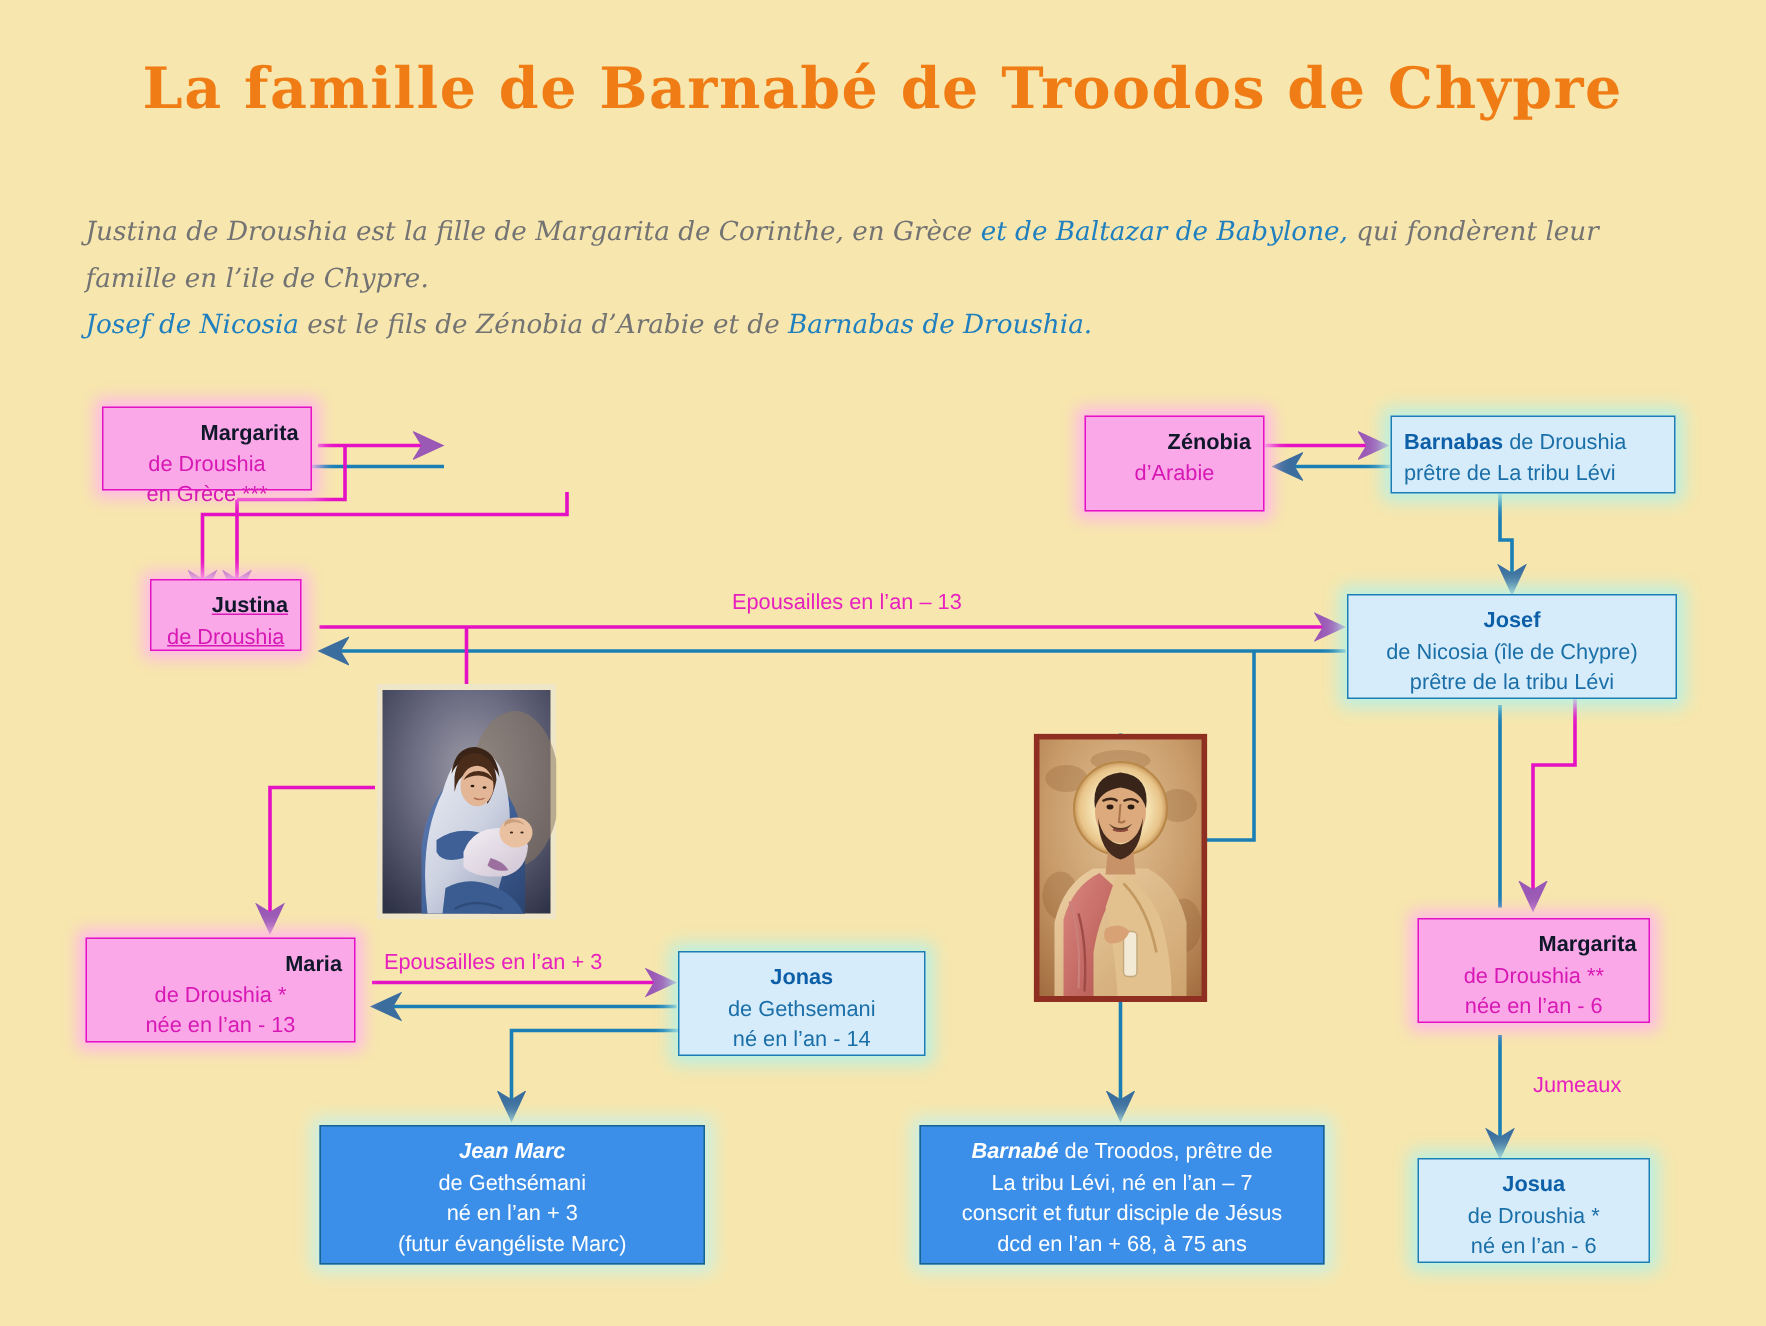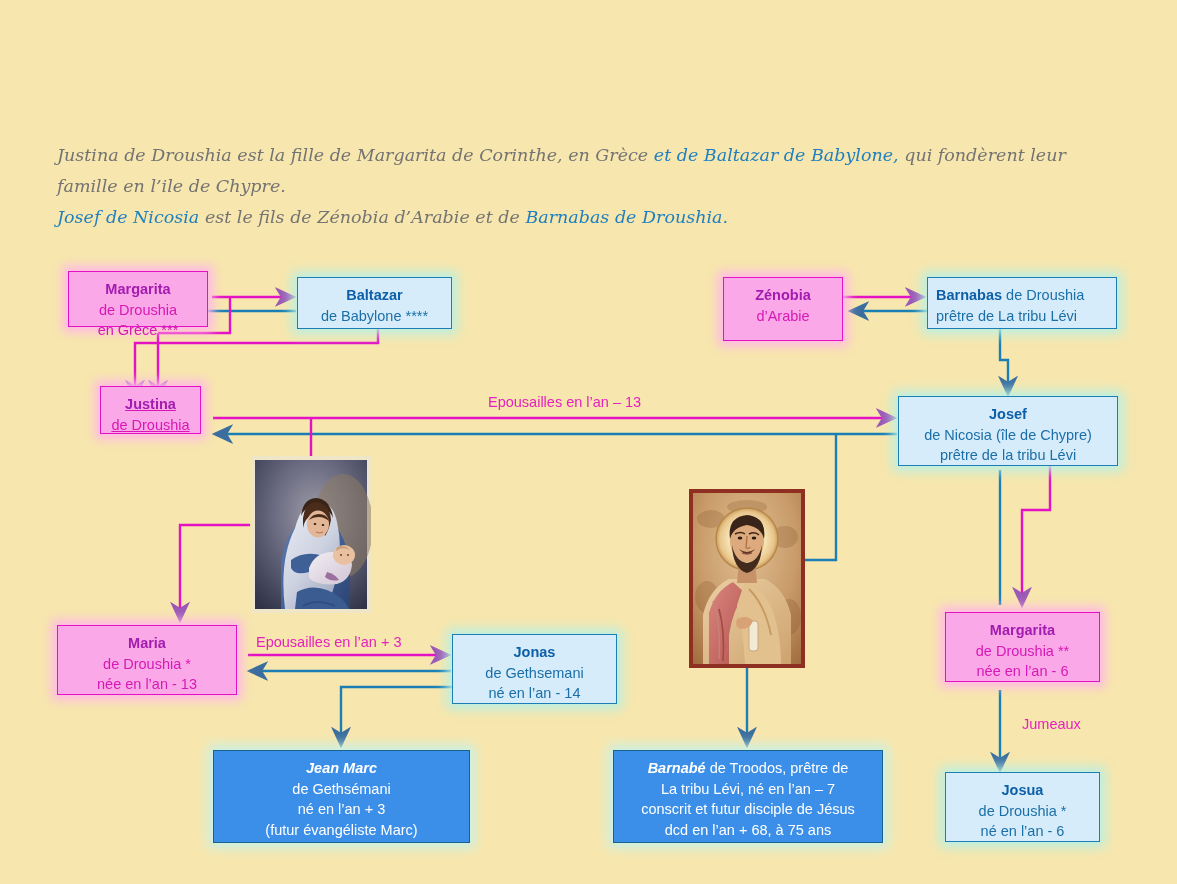--- a/index.html
+++ b/index.html
@@ -47,21 +47,21 @@
 
   
   .pink{
     background:#fba8e8;
     border:1.4px solid #e511c4;
     box-shadow:0 0 10px 5px #ffb8e8;
     color:#d718b4;
     font-size:14.5px;
     line-height:20.5px;
   }
-  .pink .nm{color:#a21caf;}
+  .pink .nm{color:#0f172a;text-align:right;}
 
   
   .lblue{
     background:#d6ecfa;
     border:1.4px solid #1b7fb5;
     box-shadow:0 0 11px 5px #b8f0e4;
     color:#1b6fa8;
     font-size:14.5px;
     line-height:20.5px;
   }
@@ -88,20 +88,21 @@
 
   
   .pic{position:absolute;overflow:hidden;}
   .pic svg{display:block;}
 </style>
 </head>
 <body>
 
 <div id="stage">
 
+  <div class="title">La famille de Barnabé de Troodos de Chypre</div>
 
   <div class="intro">
     <span class="pk">Justina de Droushia est la fille de Margarita de Corinthe, en Grèce </span><span class="bl">et de Baltazar de Babylone,</span><span class="pk"> qui fondèrent leur famille en l’ile de Chypre.</span><br>
     <span class="bl">Josef de Nicosia</span><span class="pk"> est le fils de Zénobia d’Arabie et de </span><span class="bl">Barnabas de Droushia.</span>
   </div>
 
   <svg id="wires" viewBox="0 0 1177 884">
     <defs>
       <marker id="ar-pk" markerWidth="9" markerHeight="9" refX="7.4" refY="4.2" orient="auto" markerUnits="strokeWidth">
         <path d="M0.4,0.6 L8.2,4.2 L0.4,7.8 L2.6,4.2 Z" fill="#9b59b6" stroke="#9b59b6" stroke-width="0.5"></path>
@@ -151,24 +152,20 @@
       <path d="M1000,690 L1000,770" stroke="#1b7fb5" marker-end="url(#ar-bl)"></path>
     </g>
   </svg>
 
   <div class="node pink pad" style="left:68px;top:271px;width:140px;height:56px;">
     <span class="ln nm">Margarita</span>
     <span class="ln">de Droushia</span>
     <span class="ln">en Grèce ***</span>
   </div>
 
-  <div class="node lblue pad" style="left:297px;top:277px;width:155px;height:52px;">
-    <span class="ln nm">Baltazar</span>
-    <span class="ln">de Babylone ****</span>
-  </div>
 
   <div class="node pink pad" style="left:723px;top:277px;width:120px;height:64px;">
     <span class="ln nm">Zénobia</span>
     <span class="ln">d’Arabie</span>
   </div>
 
   <div class="node lblue pad leftal" style="left:927px;top:277px;width:190px;height:52px;">
     <span class="ln"><b class="nm">Barnabas</b><span> de Droushia</span></span>
     <span class="ln">prêtre de La tribu Lévi</span>
   </div>

